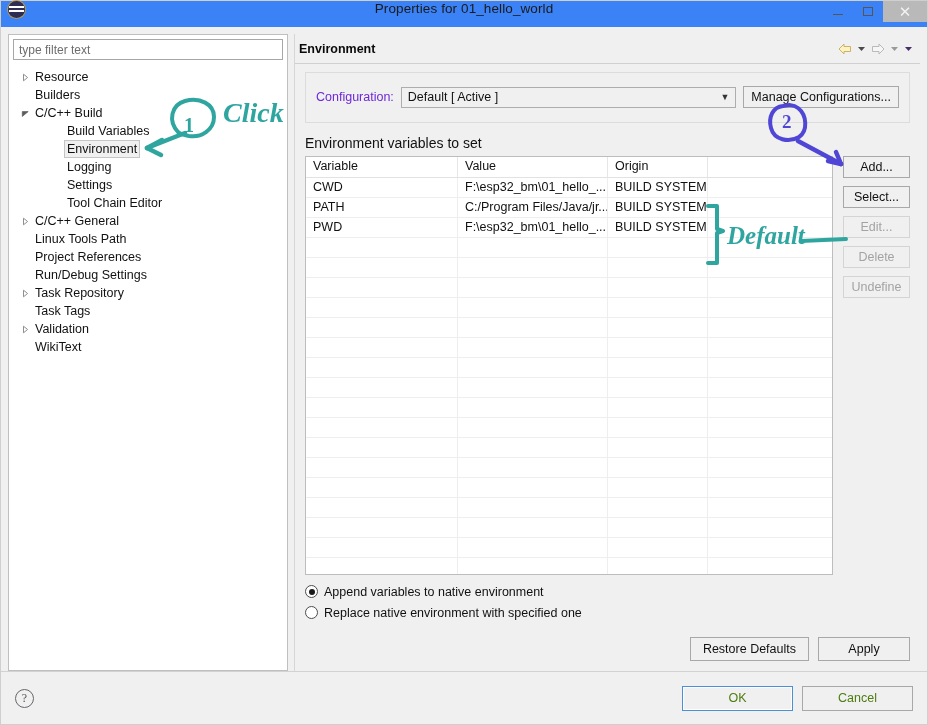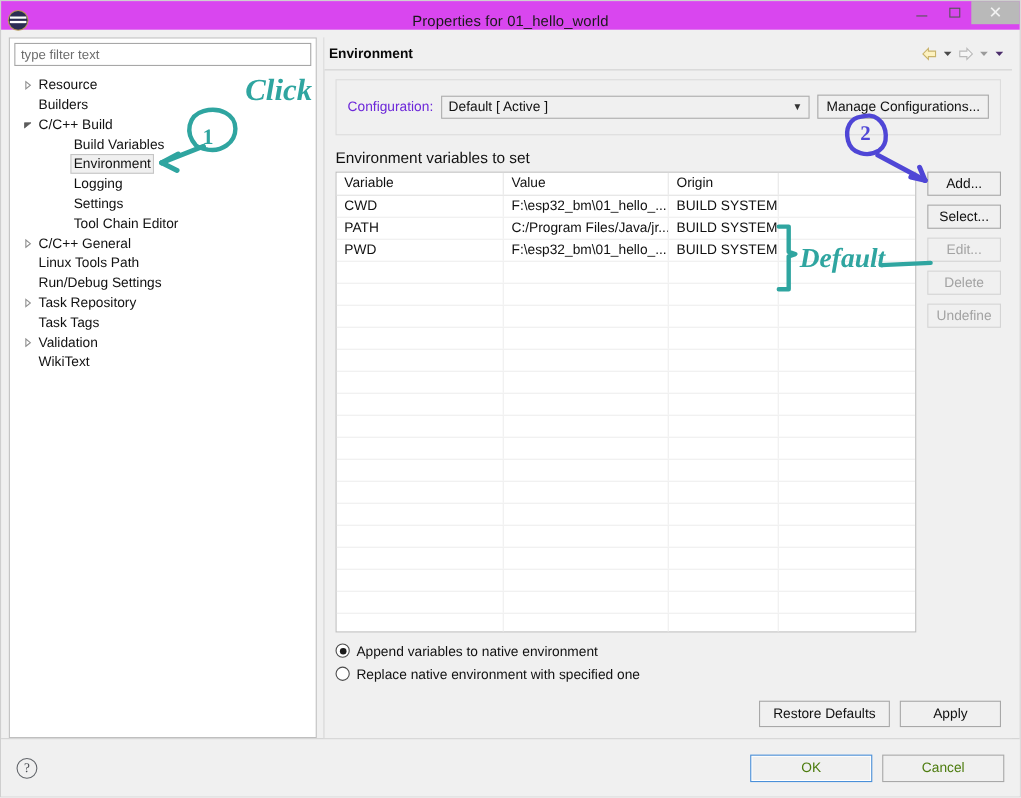--- a/index.html
+++ b/index.html
@@ -25,23 +25,23 @@
     border: 1px solid #cfcfcf;
     box-sizing: border-box;
     display: flex;
     flex-direction: column;
   }
 
   
   #titlebar {
     height: 26px;
     flex: 0 0 26px;
-    background: #d946ef;
-    display: flex;
-    align-items: flex-end;
+    background: #3b82f6;
+    display: flex;
+    align-items: flex-start;
     position: relative;
   }
   #app-icon {
     width: 17px;
     height: 17px;
     margin-left: 7px;
     border-radius: 50%;
     background: #2c2c54;
     position: relative;
     box-shadow: 0 0 0 1px #b79a55;
@@ -553,20 +553,24 @@
               <span class="tree-arrow">
                 <svg width="9" height="9" viewBox="0 0 9 9">
                   <path d="M2.5 1.2 L6.6 4.5 L2.5 7.8 Z" fill="none" stroke="#8f8f8f" stroke-width="1"></path>
                 </svg>
               </span>
               <span class="tree-label">C/C++ General</span>
             </div>
             <div class="tree-item lvl1">
               <span class="tree-arrow"></span>
               <span class="tree-label">Linux Tools Path</span>
+            </div>
+            <div class="tree-item lvl1">
+              <span class="tree-arrow"></span>
+              <span class="tree-label">Project References</span>
             </div>
             <div class="tree-item lvl1">
               <span class="tree-arrow"></span>
               <span class="tree-label">Run/Debug Settings</span>
             </div>
             <div class="tree-item lvl1">
               <span class="tree-arrow">
                 <svg width="9" height="9" viewBox="0 0 9 9">
                   <path d="M2.5 1.2 L6.6 4.5 L2.5 7.8 Z" fill="none" stroke="#8f8f8f" stroke-width="1"></path>
                 </svg>
@@ -823,20 +827,20 @@
         <path d="M840 163 L827 160"></path>
         <path d="M840 163 L835 151"></path>
       </g>
 
       <path d="M707 205 L716 205 L716 228 L722 230 L716 232 L716 262 L707 262" stroke="#2fa5a0" fill="none" stroke-width="4" stroke-linecap="round" stroke-linejoin="round"></path>
       <path d="M800 240 L845 238" stroke="#2fa5a0" fill="none" stroke-width="4" stroke-linecap="round"></path>
     </svg>
 
     <span class="ann-text-teal" style="left:183px; top:113px; font-size:20px; font-style:normal;">1</span>
 
-    <span class="ann-text-teal" style="left:222px; top:66px; font-size:28px;">Click</span>
+    <span class="ann-text-teal" style="left:222px; top:96px; font-size:28px;">Click</span>
 
     <span class="ann-text-teal" style="left:781px; top:110px; font-size:19px; font-style:normal; color:#4f46d6;">2</span>
 
     <span class="ann-text-teal" style="left:726px; top:221px; font-size:25px;">Default</span>
   </div>
 
 </div>
 
 </body></html>

